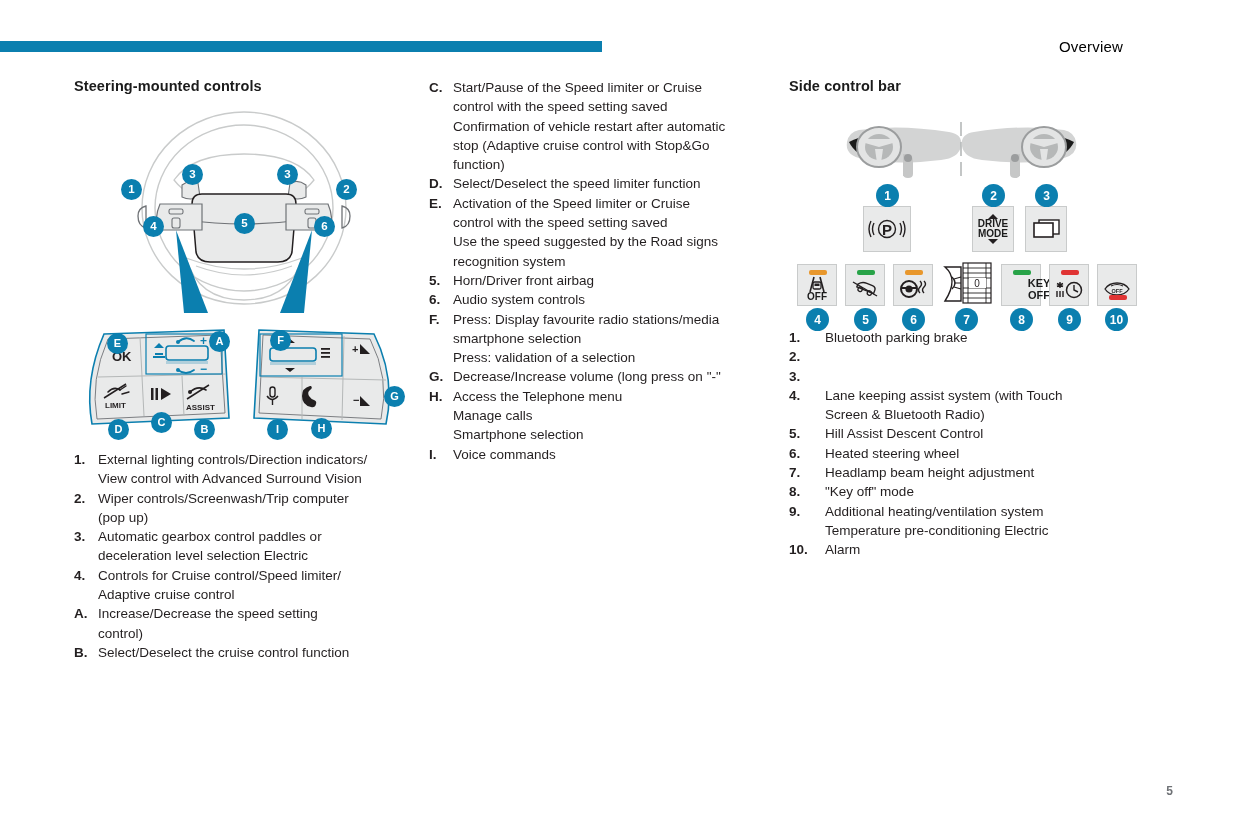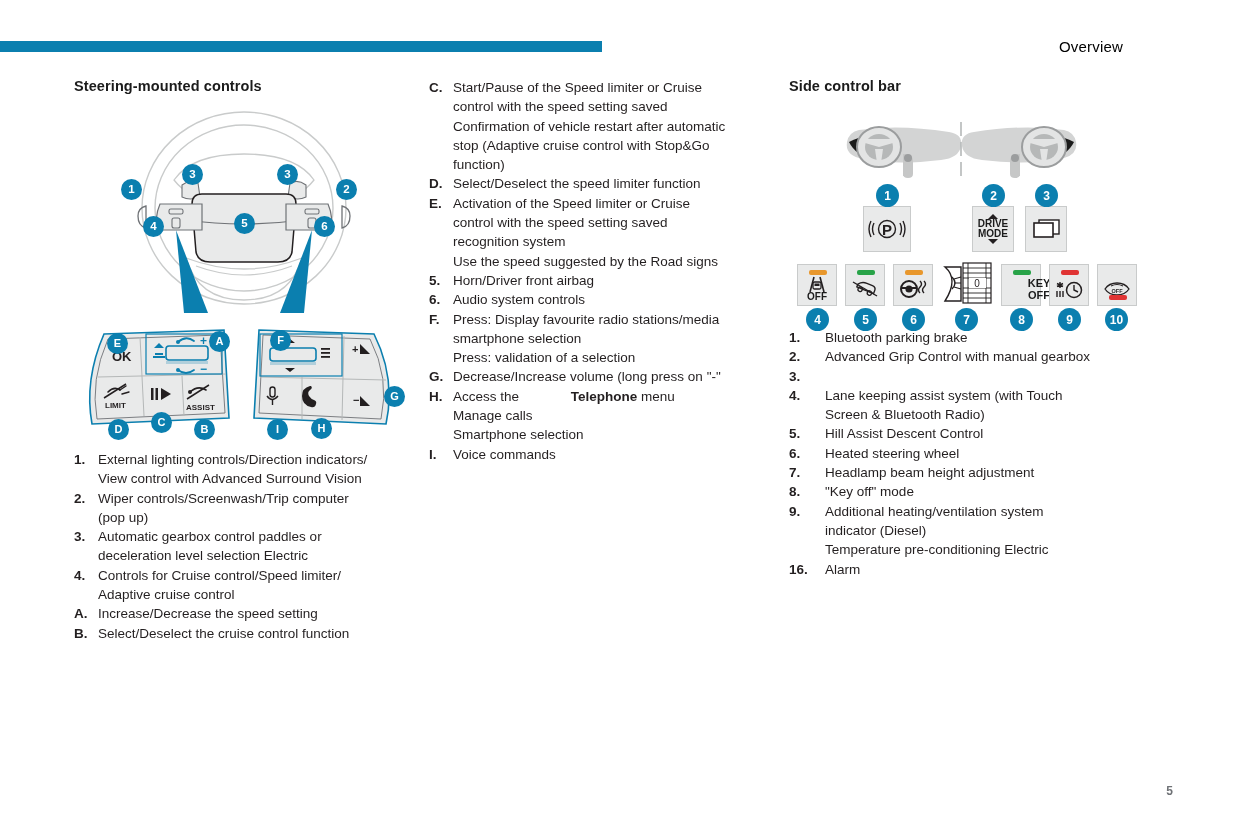--- a/index.html
+++ b/index.html
@@ -50,21 +50,21 @@
     font-weight:bold; flex:0 0 auto; text-align:left;
   }
   ul.legend li .body { flex:1 1 auto; }
   ul.legend li .body .sub { display:block; }
 
   
   #list-left  li .marker,
   #list-middle li .marker { width:24px; }
   #list-right li .marker  { width:36px; }
 
-  .bold-inline { font-weight:bold;margin-left:48px; }
+  .bold-inline { font-weight:normal; }
 
   
   #steering-wheel-diagram {
     position:absolute; left:74px; top:108px;
     width:340px; height:205px;
   }
   #wheel-controls-diagram {
     position:absolute; left:74px; top:320px;
     width:340px; height:125px;
   }
@@ -270,20 +270,21 @@
         <span class="marker">4.</span>
         <span class="body">
           <span class="sub">Controls for Cruise control/Speed limiter/</span>
           <span class="sub">Adaptive cruise control</span>
         </span>
       </li>
       <li>
         <span class="marker">A.</span>
         <span class="body">
           <span class="sub">Increase/Decrease the speed setting</span>
+          <span class="sub">control)</span>
         </span>
       </li>
       <li>
         <span class="marker">B.</span>
         <span class="body">
           <span class="sub">Select/Deselect the cruise control function</span>
         </span>
       </li>
     </ul>
 </div>
@@ -304,22 +305,22 @@
         <span class="marker">D.</span>
         <span class="body">
           <span class="sub">Select/Deselect the speed limiter function</span>
         </span>
       </li>
       <li>
         <span class="marker">E.</span>
         <span class="body">
           <span class="sub">Activation of the Speed limiter or Cruise</span>
           <span class="sub">control with the speed setting saved</span>
+          <span class="sub">Use the speed suggested by the Road signs</span>
           <span class="sub">recognition system</span>
-          <span class="sub">Use the speed suggested by the Road signs</span>
         </span>
       </li>
       <li>
         <span class="marker">5.</span>
         <span class="body">
           <span class="sub">Horn/Driver front airbag</span>
         </span>
       </li>
       <li>
         <span class="marker">6.</span>
@@ -518,23 +519,20 @@
 <div id="list-right-wrap">
   <ul class="legend" id="list-right">
       <li>
         <span class="marker">1.</span>
         <span class="body">
           <span class="sub">Bluetooth parking brake</span>
         </span>
       </li>
       <li>
         <span class="marker">2.</span>
-        <span class="body">
-          <span class="sub">Advanced Grip Control with manual gearbox</span>
-        </span>
       </li>
       <li>
         <span class="marker">3.</span>
       </li>
       <li>
         <span class="marker">4.</span>
         <span class="body">
           <span class="sub">Lane keeping assist system (with Touch</span>
           <span class="sub">Screen &amp; Bluetooth Radio)</span>
         </span>
@@ -560,24 +558,23 @@
       <li>
         <span class="marker">8.</span>
         <span class="body">
           <span class="sub">"Key off" mode</span>
         </span>
       </li>
       <li>
         <span class="marker">9.</span>
         <span class="body">
           <span class="sub">Additional heating/ventilation system</span>
-          <span class="sub">indicator (Diesel)</span>
           <span class="sub">Temperature pre-conditioning Electric</span>
         </span>
       </li>
       <li>
-        <span class="marker">16.</span>
+        <span class="marker">10.</span>
         <span class="body">
           <span class="sub">Alarm</span>
         </span>
       </li>
     </ul>
 </div>
 
 </body></html>

